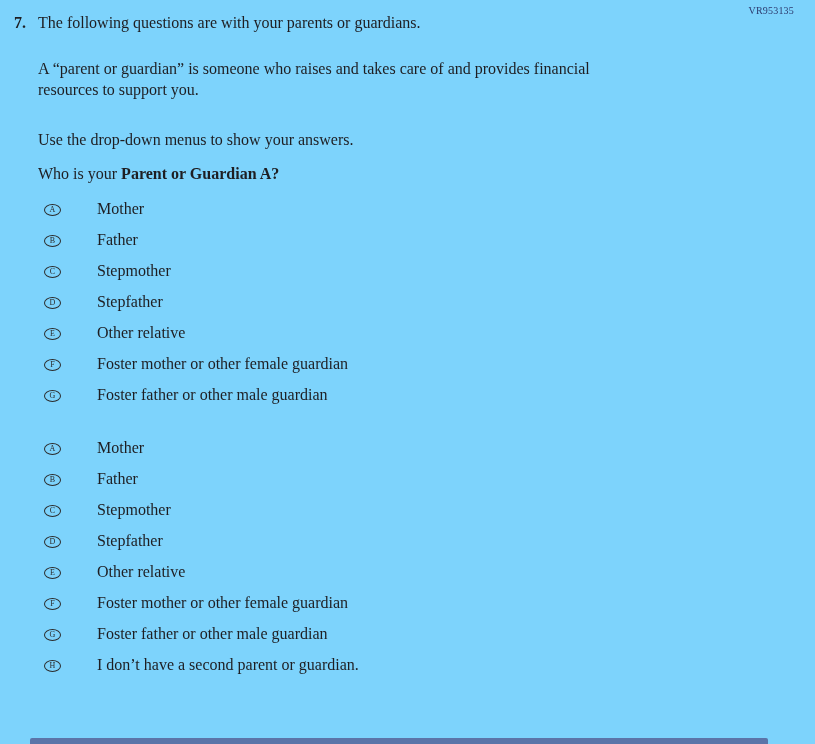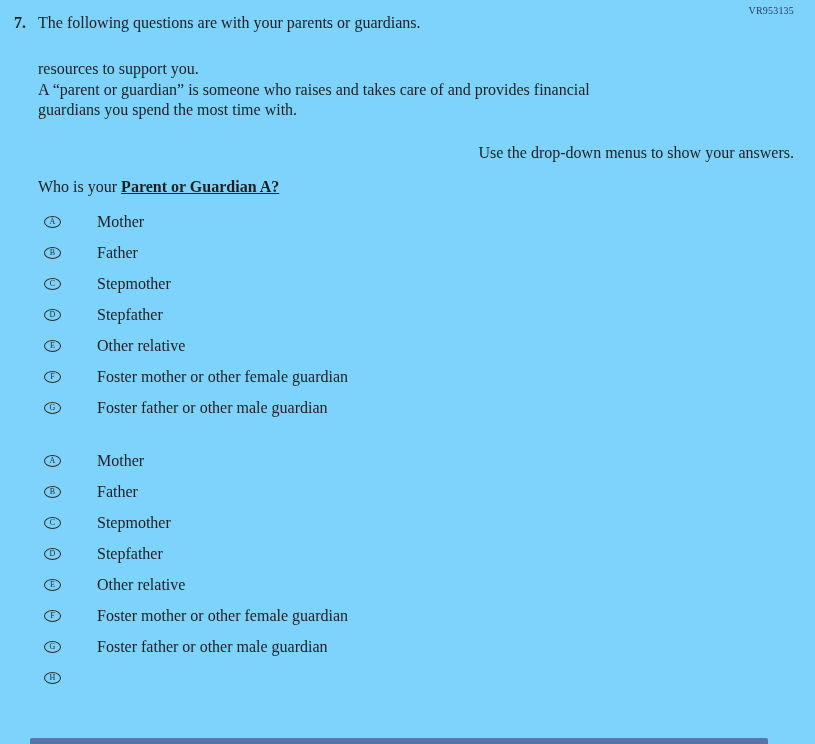--- a/index.html
+++ b/index.html
@@ -25,23 +25,23 @@
     position: absolute;
     left: 14px;
     top: 13px;
     width: 780px;
   }
   .q-line { display: flex; font-size: 16px; line-height: 20px; }
   .q-num { font-weight: bold; width: 24px; flex: 0 0 24px; }
   .q-text { }
   .indent { margin-left: 24px; }
   .intro { margin-top: 26px; font-size: 16px; line-height: 20.5px; }
-  .instruction { margin-top: 22px; font-size: 16px; line-height: 20px; text-align: right; }
+  .instruction { margin-top: 30px; font-size: 16px; line-height: 20px; }
   .sec-header { margin-top: 14px; font-size: 16px; line-height: 20px; }
-  .sec-header b { font-weight: bold; text-decoration: underline; }
+  .sec-header b { font-weight: bold; }
   .opts { margin-top: 15px; margin-left: 30px; }
   .opts-b { margin-top: 33px; }
   .opt {
     display: flex;
     align-items: center;
     font-size: 16px;
     line-height: 20px;
     margin-bottom: 11px;
     height: 20px;
   }
@@ -82,23 +82,22 @@
   <div class="form-code" style="color: rgb(44, 58, 110);">VR953135</div>
 
   <div class="content">
 
     <div class="q-line">
       <span class="q-num">7.</span>
       <span class="q-text">The following questions are with your parents or guardians.</span>
     </div>
 
     <div class="intro indent">
+      <div>A “parent or guardian” is someone who raises and takes care of and provides financial</div>
       <div>resources to support you.</div>
-      <div>A “parent or guardian” is someone who raises and takes care of and provides financial</div>
-      <div>guardians you spend the most time with.</div>
     </div>
 
     <div class="instruction indent">Use the drop-down menus to show your answers.</div>
 
     <div class="sec-header indent">
       <span>Who is your </span><b>Parent or Guardian A?</b>
     </div>
 
     <div class="opts">
       <div class="opt">
@@ -186,20 +185,21 @@
       <div class="opt">
         <span class="oic">
             <span class="olt">G</span>
           </span>
         <span class="olb">Foster father or other male guardian</span>
       </div>
       <div class="opt">
         <span class="oic">
             <span class="olt">H</span>
           </span>
+        <span class="olb">I don’t have a second parent or guardian.</span>
       </div>
     </div>
 
   </div>
 
   <div class="bottom-bar" style="background: rgb(91, 116, 168);"></div>
 
 </div>
 
 </body></html>

